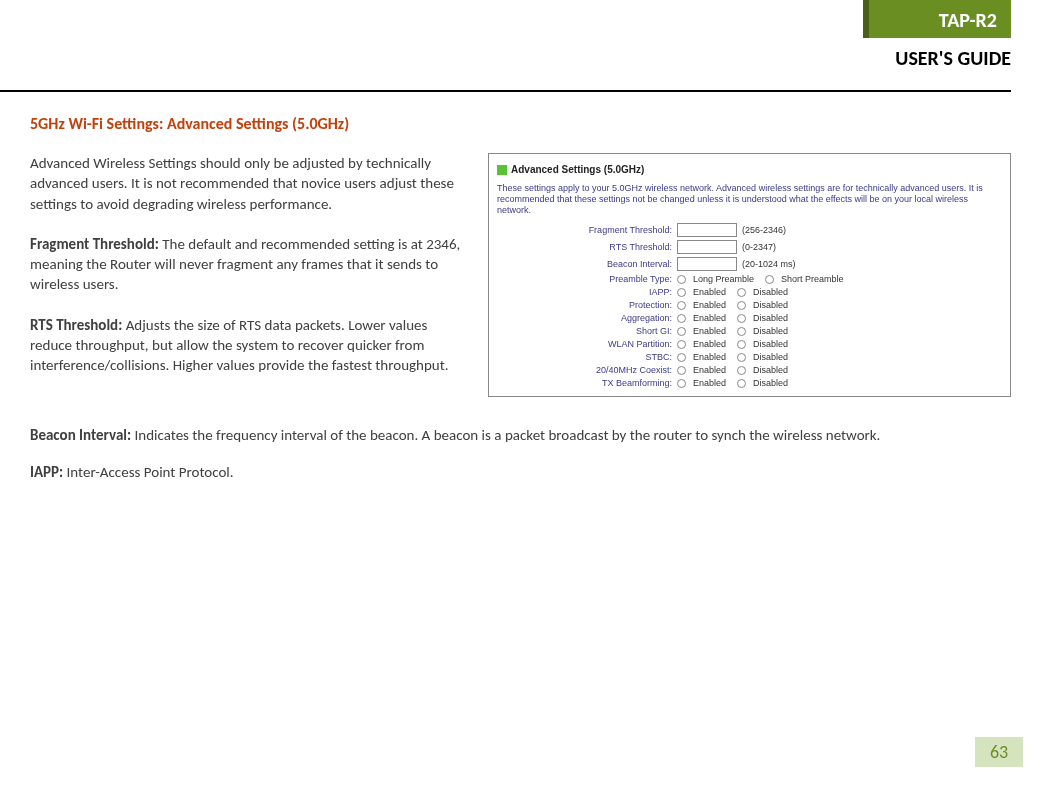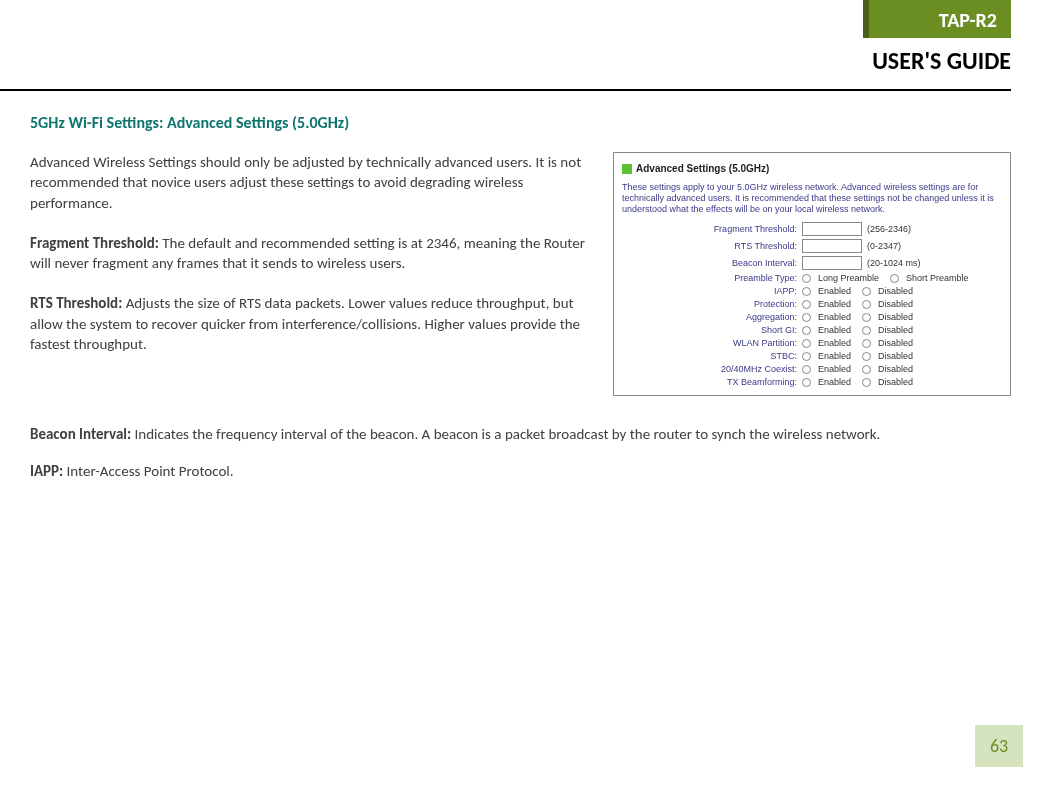--- a/index.html
+++ b/index.html
@@ -22,39 +22,39 @@
     .header-badge {
       background: #6b8e23;
       color: #fff;
       font-weight: bold;
       font-size: 20px;
       padding: 8px 14px 6px 70px;
       border-left: 6px solid #4a6018;
     }
     .header-title {
       font-weight: bold;
-      font-size: 24px;
-      padding: 8px 0 14px 10px;
+      font-size: 20px;
+      padding: 8px 0 20px 10px;
       color: #000;
     }
     .content {
       padding: 22px 30px 0 30px;
     }
     .section-title {
       font-weight: bold;
       font-size: 16px;
-      color: #0f766e;
+      color: #c2410c;
       margin-bottom: 6px;
     }
     .main-row {
       display: block;
     }
     .float-panel {
       float: right;
-      width: 398px;
+      width: 523px;
       border: 1px solid #888;
       padding: 10px 8px 8px 8px;
       margin: 0 0 8px 18px;
       font-size: 9px;
       color: #2a2a7a;
       font-family: Tahoma, Arial, sans-serif;
     }
     .panel-title-row { display:flex; align-items:center; gap:4px; margin-bottom:8px;}
     .panel-title-box { width:10px; height:10px; background:#5bc236; }
     .panel-title { font-weight:bold; color:#222; font-size:10px;}
@@ -73,21 +73,21 @@
       margin-top: 20px;
     }
     p.body b { color:#404040; }
     .page-num {
       position: absolute;
       right: 18px;
       bottom: 24px;
       background: #d6e3bf;
       color: #6b8e23;
       font-size: 18px;
-      padding: 10px 10px;
+      padding: 4px 10px;
       width: 48px;
       text-align: center;
     }
     .clear { clear: both; }
   </style>
 </head>
 <body>
 
 <div class="header">
   <div class="header-badge">TAP-R2</div>

